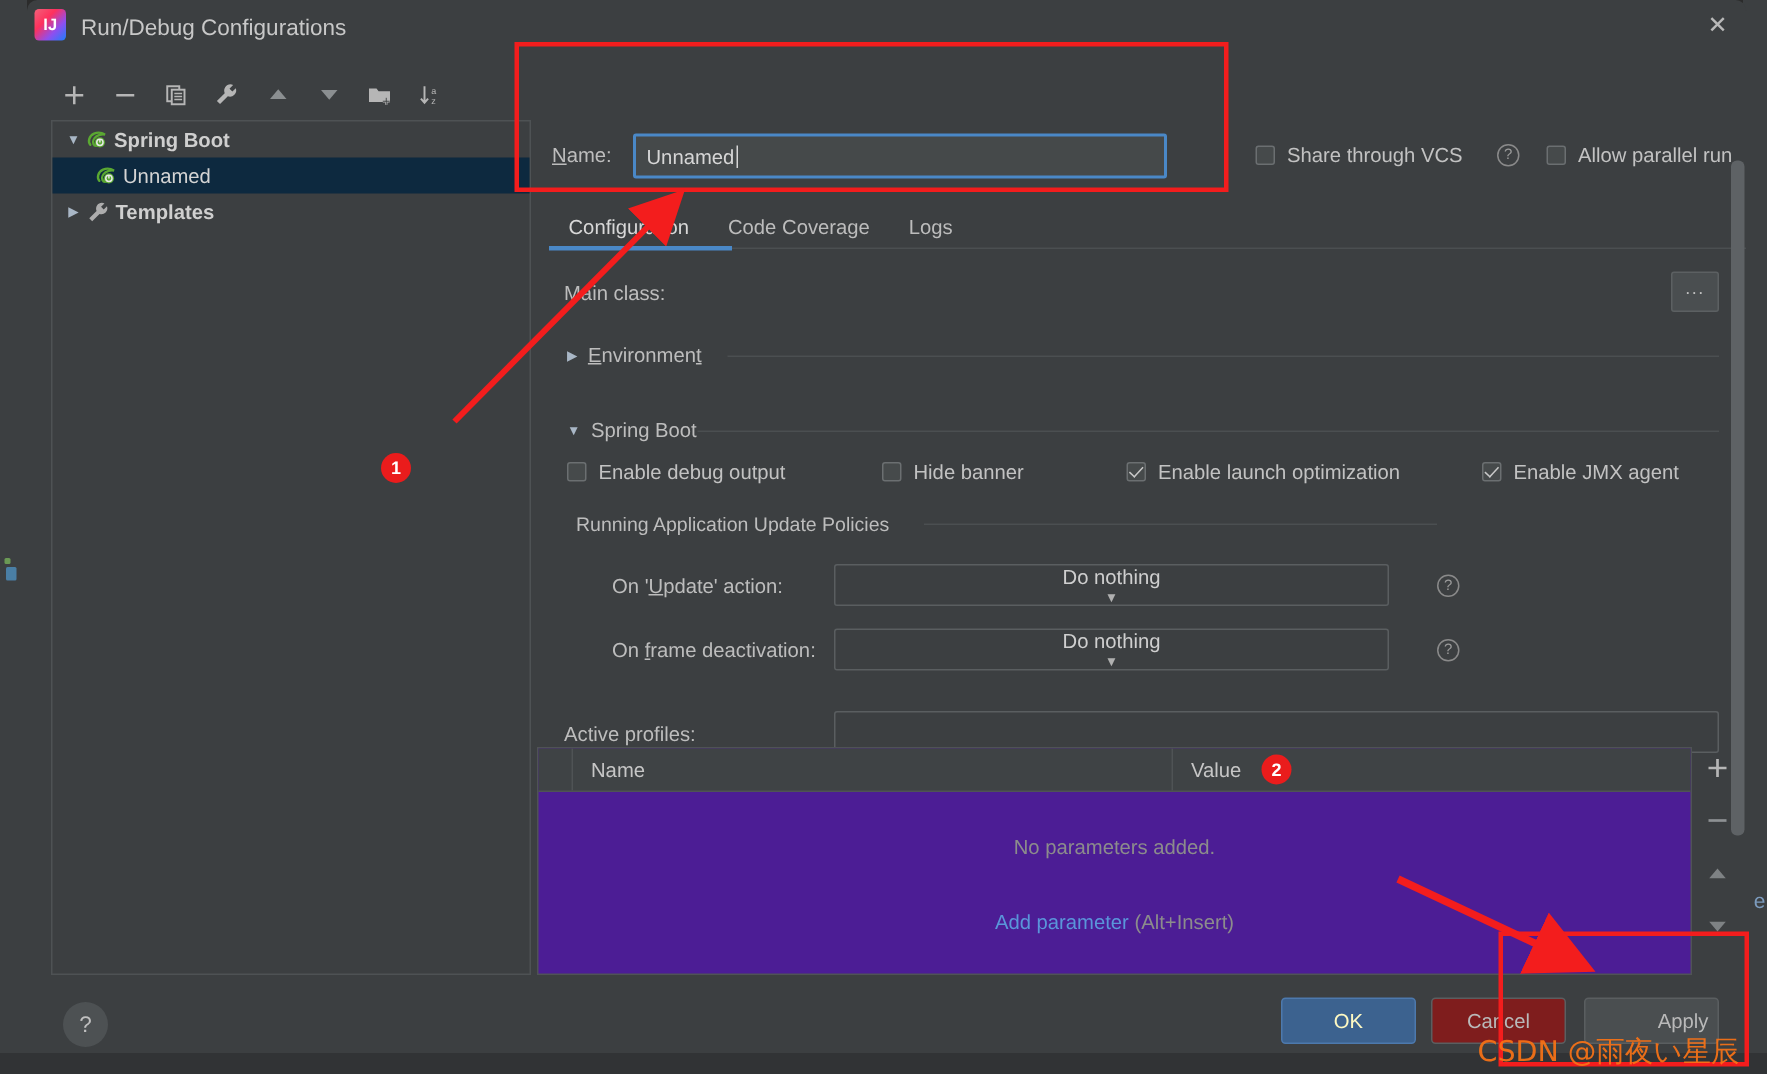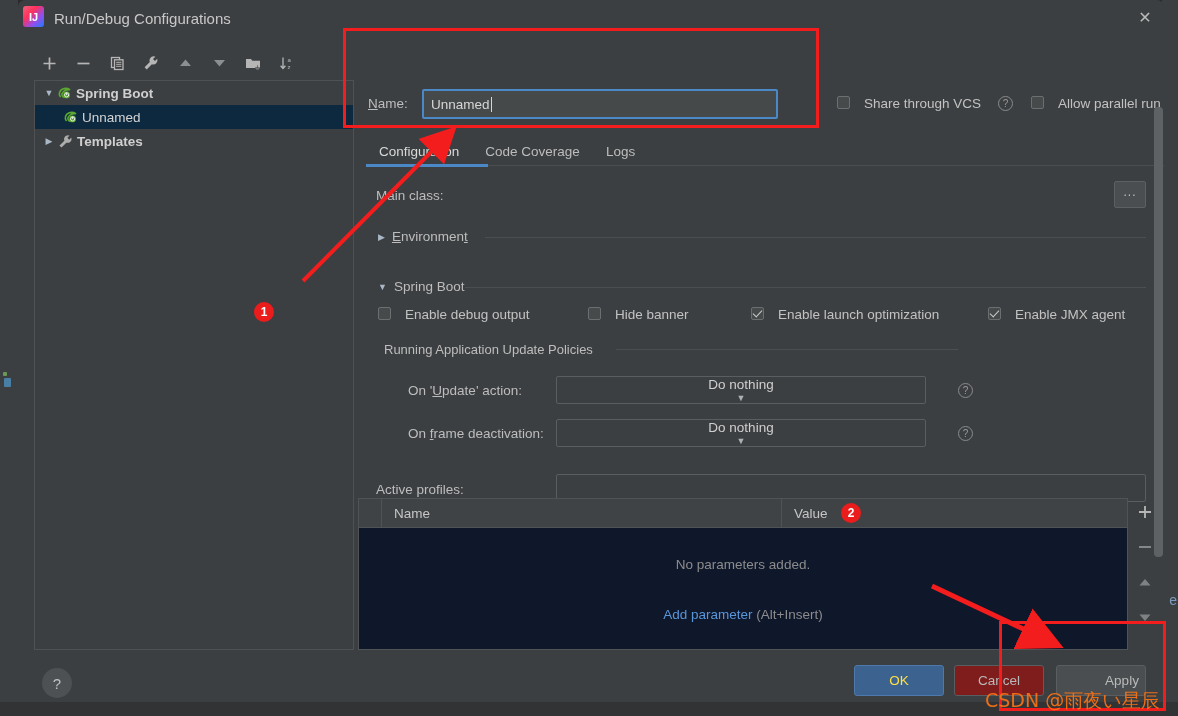--- a/index.html
+++ b/index.html
@@ -83,21 +83,21 @@
   #name-caret{display:inline-block;width:1px;height:15px;background:#d6d6d6;margin-left:1px;}
 
   .cbx{
     width:13px;height:13px;border:1px solid #6b6f71;border-radius:2px;
     background:#464a4b;box-sizing:border-box;position:relative;flex:0 0 auto;cursor:pointer;
   }
   .cbx.checked::after{
     content:"";position:absolute;left:3px;top:0px;width:4px;height:8px;
     border:solid #c9c9c9;border-width:0 1.6px 1.6px 0;transform:rotate(43deg);
   }
-  .cbx-wrap{display:flex;gap:14px;position:absolute;font-size:13.5px;color:#c2c2c2;cursor:pointer;}
+  .cbx-wrap{display:flex;align-items:center;gap:8px;position:absolute;font-size:13.5px;color:#c2c2c2;cursor:pointer;}
 
   #share-vcs{left:489px;top:58px;}
   #help-vcs{position:absolute;left:650px;top:58px;width:15px;height:15px;}
   #allow-parallel{left:683px;top:58px;}
 
   .qicon{
     width:15px;height:15px;border:1.2px solid #8a8a8a;border-radius:50%;
     display:flex;align-items:center;justify-content:center;
     font-size:10px;color:#9a9a9a;box-sizing:border-box;cursor:pointer;
   }
@@ -134,21 +134,21 @@
   .combo{
     position:absolute;height:28px;background:#3c3f41;border:1px solid #5a5e60;
     border-radius:2px;box-sizing:border-box;display:flex;align-items:center;
     justify-content:space-between;padding:0 8px 0 8px;font-size:13.5px;color:#cfcfcf;cursor:pointer;flex-direction:column;
   }
   .combo .arrow{font-size:9px;color:#b0b0b0;}
 
   
   #param-table{
     position:absolute;left:10px;top:460px;width:770px;height:152px;
-    border:1px solid #4f5355;box-sizing:border-box;background:#0f172a;
+    border:1px solid #4f5355;box-sizing:border-box;background:#4c1d95;
   }
   #table-head{
     position:relative;height:28px;border-bottom:1px solid #4f5355;display:flex;
     align-items:center;background:#3f4345;
   }
   #th-gutter{width:22px;height:28px;border-right:1px solid #4f5355;}
   #th-name{flex:0 0 400px;padding-left:12px;font-size:13.5px;color:#c6c6c6;border-right:1px solid #4f5355;height:28px;display:flex;align-items:center;box-sizing:border-box;}
   #th-value{flex:1;padding-left:12px;font-size:13.5px;color:#c6c6c6;display:flex;align-items:center;gap:14px;}
   #table-body{
     position:relative;height:122px;display:flex;flex-direction:column;
@@ -170,21 +170,21 @@
   
   #help-btn{
     position:absolute;left:24px;top:668px;width:30px;height:30px;border-radius:50%;
     background:#4d5153;display:flex;align-items:center;justify-content:center;
     font-size:15px;color:#c0c0c0;cursor:pointer;
   }
   .dlg-btn{
     position:absolute;top:665px;height:31px;border-radius:3px;box-sizing:border-box;
     display:flex;align-items:center;justify-content:center;font-size:13.5px;cursor:pointer;
   }
-  #btn-ok{left:836px;width:90px;background:#3c628f;border:1px solid #4d79ad;color:#fde047;}
+  #btn-ok{left:836px;width:90px;background:#3c628f;border:1px solid #4d79ad;color:#fef9c3;}
   #btn-cancel{left:936px;width:90px;background:#7f1d1d;border:1px solid #5a5e60;color:#b9b9b9;}
   #btn-apply{left:1038px;width:90px;background:#4a4e50;border:1px solid #5a5e60;color:#b9b9b9;padding-left:42px;}
 
   
   .anno-box{position:absolute;border:3px solid #f31d1d;box-sizing:border-box;pointer-events:none;}
   #anno-box-top{left:343px;top:28px;width:476px;height:100px;}
   #anno-box-bottom{left:999px;top:621px;width:167px;height:90px;}
   .anno-badge{
     position:absolute;width:20px;height:20px;border-radius:50%;background:#ea1c1c;
     color:#ffffff;font-size:12px;font-weight:bold;

